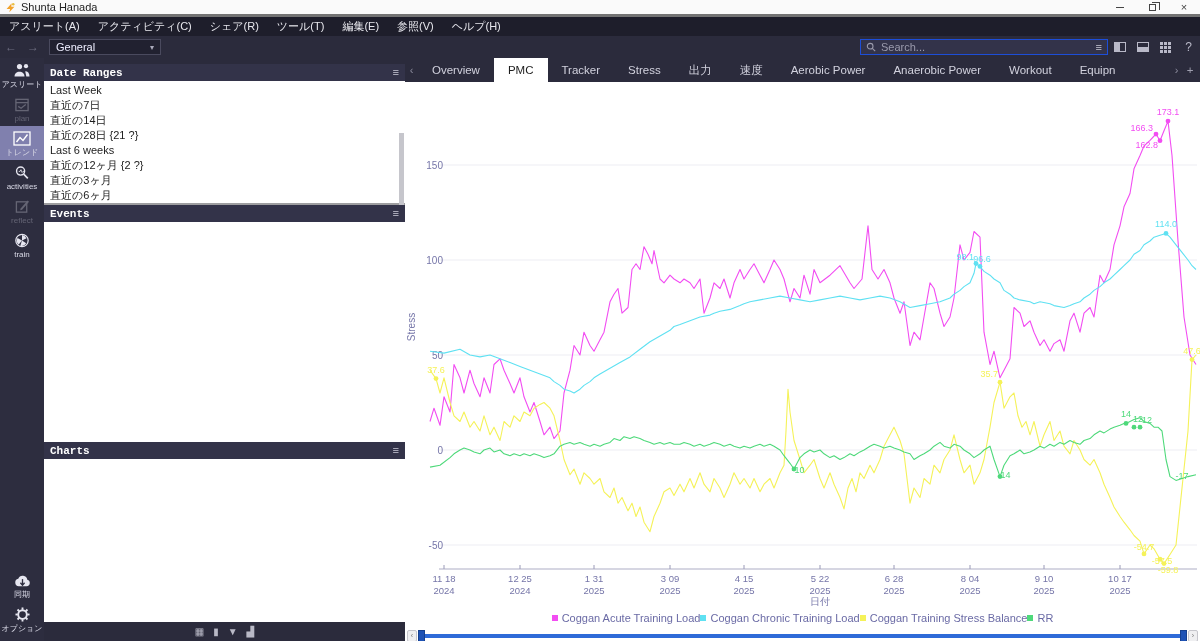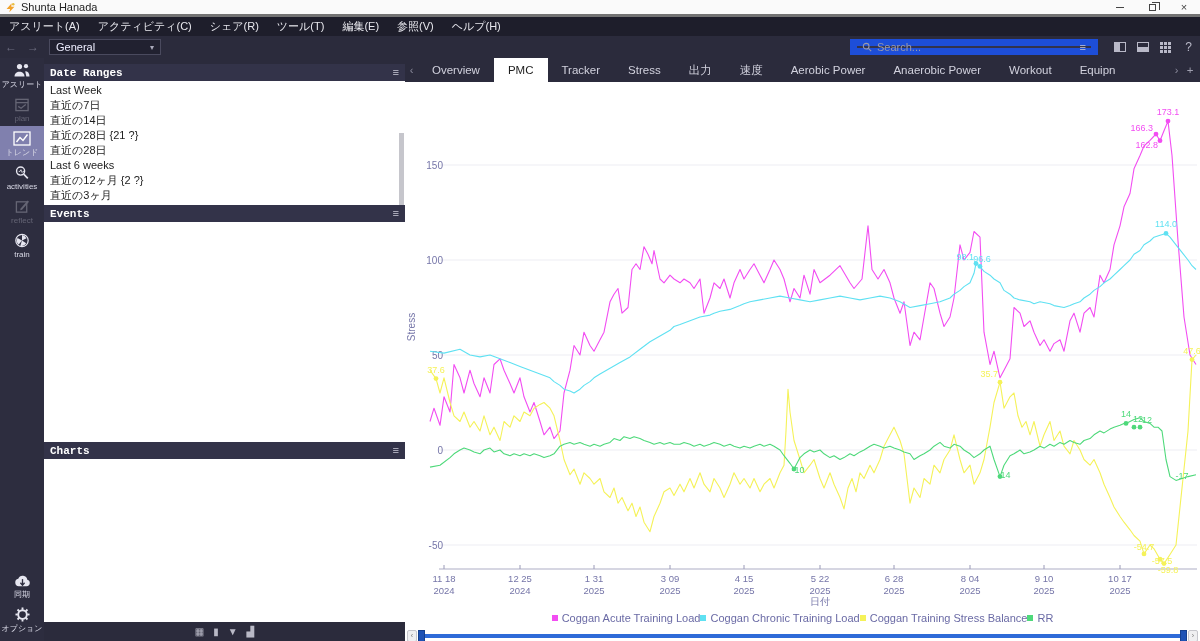--- a/index.html
+++ b/index.html
@@ -15,21 +15,21 @@
   .glyph-restore:before{content:"";position:absolute;left:2px;top:-3px;width:7px;height:7px;border:1px solid #444;border-left:none;border-bottom:none;}
   
   .menubar{height:19px;background:#1e1e2b;display:flex;align-items:center;color:#e8e8ee;font-size:11px;}
   .menu-item{padding:0 9px;height:100%;display:flex;align-items:center;}
   
   .toolbar{height:22px;background:#2b2b3c;display:flex;align-items:center;color:#8d8da0;}
   .nav-arrow{width:22px;text-align:center;font-size:12px;color:#6e6e80;}
   .scope-select{width:112px;height:16px;margin-left:5px;background:#212130;border:1px solid #4a4a5e;color:#eef;font-size:11px;display:flex;align-items:center;padding:0 6px;}
   .scope-select .caret{margin-left:auto;font-size:8px;color:#aab;}
   .tb-spacer{flex:1;}
-  .search-box{width:248px;height:16px;background:#33334a;border:7px solid #1d4ed8;display:flex;align-items:center;padding:0 5px;margin-right:10px;}
+  .search-box{width:248px;height:16px;background:#33334a;border:1px solid #1d4ed8;display:flex;align-items:center;padding:0 5px;}
   .search-box input{flex:1;background:transparent;border:none;outline:none;color:#cfcfdd;font-size:11px;font-family:"Liberation Sans",sans-serif;padding:0 0 0 5px;}
   .search-box input::placeholder{color:#9a9aac;}
   .search-menu{color:#c8c8d4;font-size:11px;}
   .tb-btn{width:23px;height:18px;display:flex;align-items:center;justify-content:center;color:#b9b9c8;font-size:12px;}
   .ic-split{width:12px;height:10px;border:1px solid #b9b9c8;position:relative;}
   .ic-split:before{content:"";position:absolute;left:0;top:0;width:5px;height:8px;background:#b9b9c8;}
   .ic-bottom{width:12px;height:10px;border:1px solid #b9b9c8;position:relative;}
   .ic-bottom:before{content:"";position:absolute;left:0;bottom:0;width:10px;height:4px;background:#b9b9c8;}
   .ic-grid{width:11px;height:11px;display:grid;grid-template-columns:repeat(3,3px);grid-template-rows:repeat(3,3px);gap:1px;}
   .ic-grid i{background:#b9b9c8;}
@@ -226,21 +226,20 @@
   <div class="panels">
     <div class="panel-header">
       <span>Date Ranges</span>
       <span class="panel-menu">≡</span>
     </div>
     <div class="date-list">
       <div class="date-row">Last Week</div>
       <div class="date-row">直近の7日</div>
       <div class="date-row">直近の14日</div>
       <div class="date-row">直近の28日 {21 ?}</div>
-      <div class="date-row">直近の28日</div>
       <div class="date-row">Last 6 weeks</div>
       <div class="date-row">直近の12ヶ月 {2 ?}</div>
       <div class="date-row">直近の3ヶ月</div>
       <div class="date-row">直近の6ヶ月</div>
       <div class="date-row selected">直近の12ヶ月</div>
       <div class="v-scroll"></div>
     </div>
     <div class="panel-header">
       <span>Events</span>
       <span class="panel-menu">≡</span>

